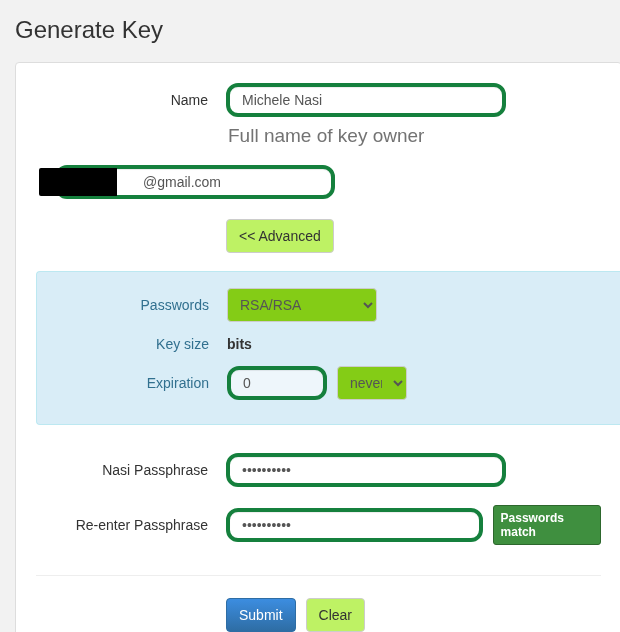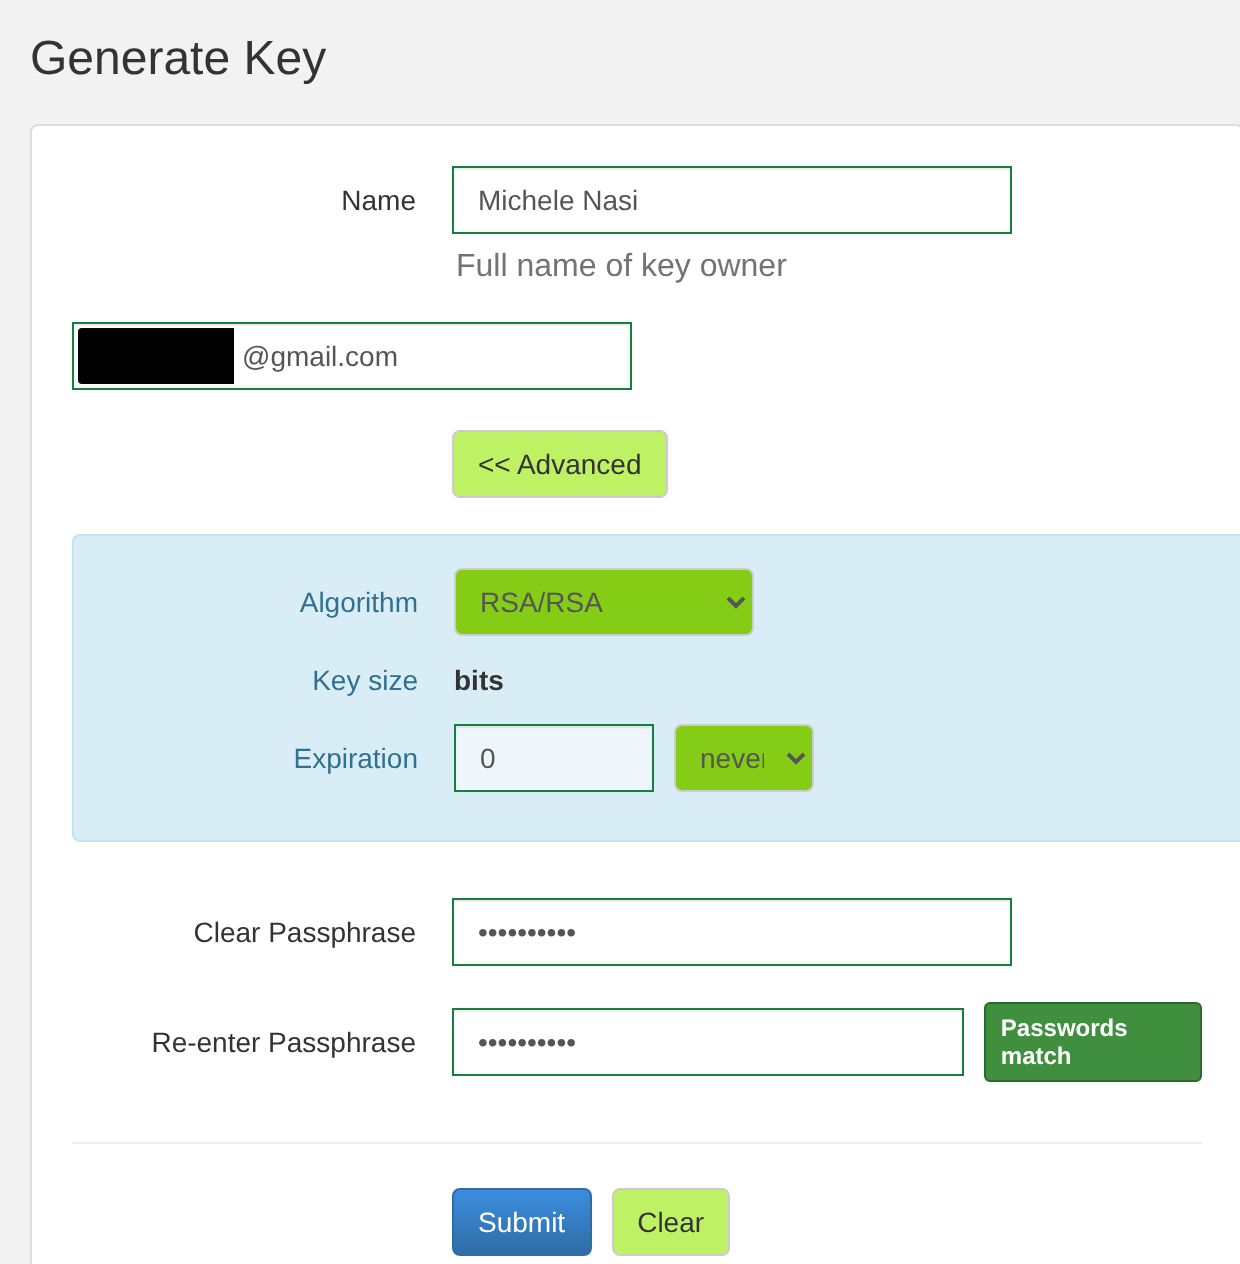--- a/index.html
+++ b/index.html
@@ -41,31 +41,31 @@
     color: #333;
   }
   .controls {
     display: flex;
     align-items: center;
     gap: 10px;
     flex: 1;
   }
   .help-text {
     color: #737373;
-    font-size: 16px;
+    font-size: 19px;
     margin-left: 190px;
     padding-left: 2px;
     margin-top: -6px;
     margin-bottom: 18px;
   }
   input.text-input {
     height: 34px;
     padding: 6px 12px;
-    border: 1px solid #15803d;
-    border-radius: 0;
+    border: 4px solid #15803d;
+    border-radius: 12px;
     font-size: 14px;
     color: #555;
     background: #fff;
     box-shadow: inset 0 1px 1px rgba(0,0,0,.075);
   }
   input.text-input.wide {
     width: 280px;
   }
   input.text-input.small {
     width: 100px;
@@ -142,21 +142,21 @@
   .actions {
     margin-left: 190px;
     padding-left: 20px;
     display: flex;
     gap: 10px;
   }
   .email-wrap {
     position: relative;
     width: 280px;
   }
-  .email-wrap input { width: 100%; }
+  .email-wrap input { width: 100%; margin-left: 19px; }
   .email-redact {
     position: absolute;
     left: 3px; top: 3px;
     height: 28px;
     width: 78px;
     background: #000;
     border-radius: 2px 0 0 2px;
   }
 </style>
 </head>
@@ -184,21 +184,21 @@
       </div>
     </div>
 
     <div class="advanced-row">
       <button class="btn btn-default">&lt;&lt; Advanced</button>
     </div>
 
     <div class="well">
 
       <div class="form-row">
-        <div class="label">Algorithm</div>
+        <div class="label">Passwords</div>
         <div class="controls">
           <select class="select-input md">
             <option>RSA/RSA</option>
           </select>
         </div>
       </div>
 
       <div class="form-row">
         <div class="label">Key size</div>
         <div class="controls">
@@ -212,21 +212,21 @@
           <input class="text-input small" type="text" value="0" style="">
           <select class="select-input sm">
             <option>never</option>
           </select>
         </div>
       </div>
 
     </div>
 
     <div class="form-row">
-      <div class="label">Clear Passphrase</div>
+      <div class="label">Nasi Passphrase</div>
       <div class="controls">
         <input class="text-input wide" type="password" value="••••••••••" style="">
       </div>
     </div>
 
     <div class="form-row" style="margin-top:18px;">
       <div class="label">Re-enter Passphrase</div>
       <div class="controls">
         <input class="text-input wide" type="password" value="••••••••••" style="">
         <span class="badge">Passwords match</span>

